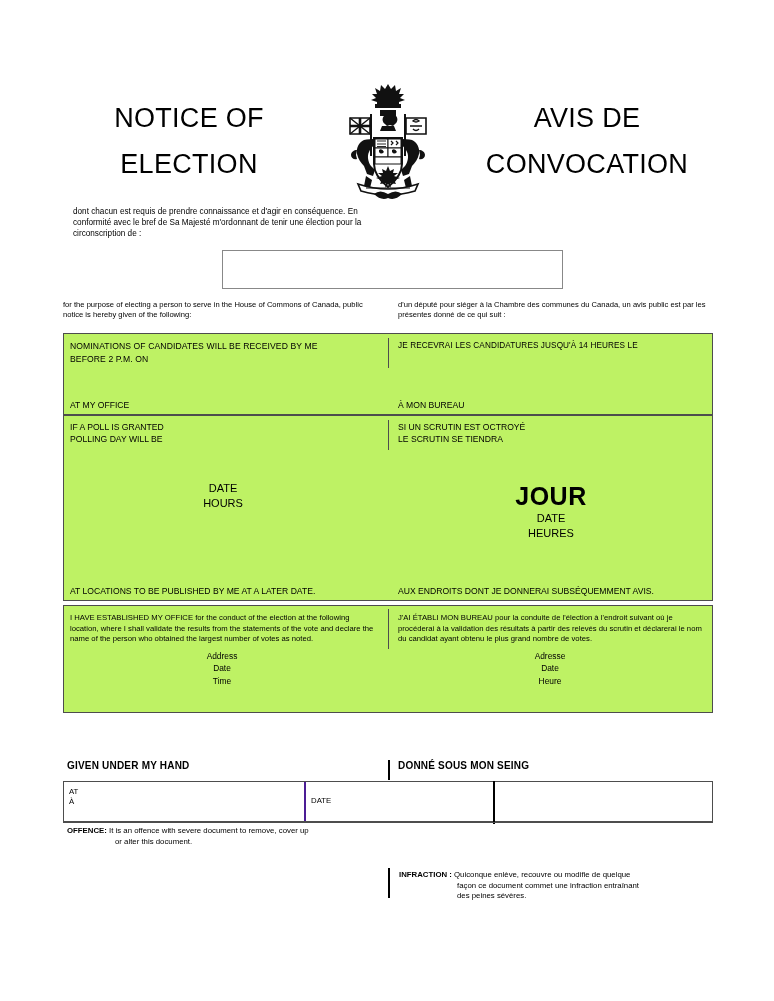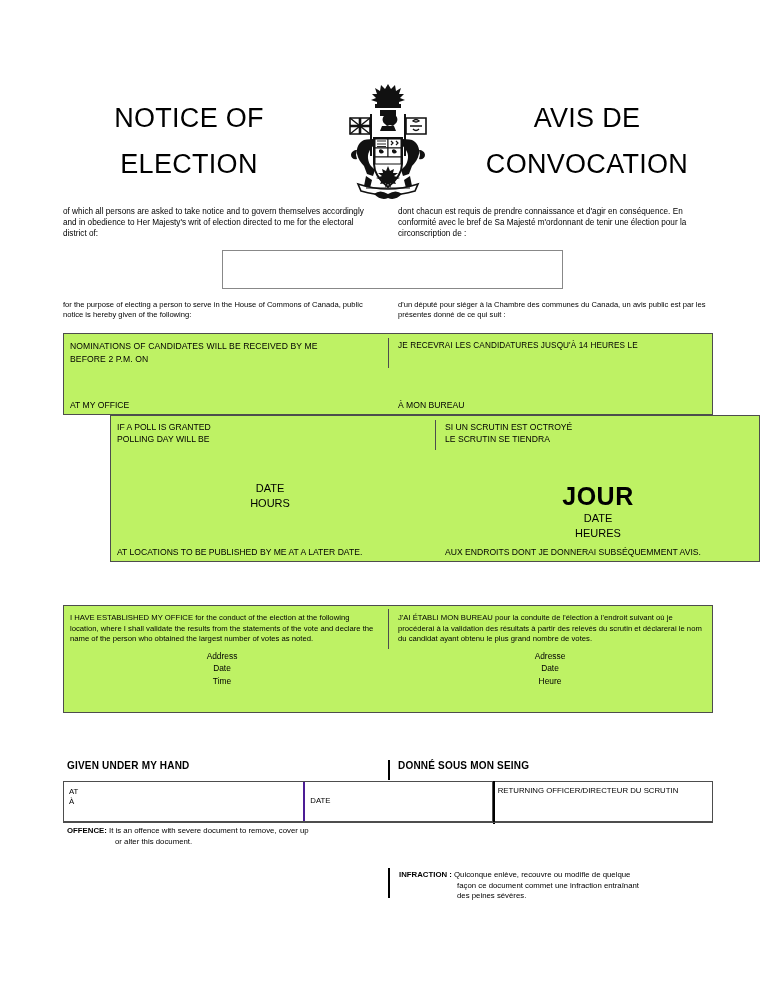--- a/index.html
+++ b/index.html
@@ -133,21 +133,21 @@
   }
   .cap.small { font-size: 8.2px; }
   .office-line {
     position: absolute;
     left: 6px; bottom: 4px;
     font-size: 8.6px;
   }
   .half.right .office-line { left: 10px; }
 
   
-  #sec-polling { top: 415px; height: 147px; margin-left: 47px; }
+  #sec-polling { top: 415px; height: 186px; }
   #sec-polling .half.left  { padding: 5px 12px 4px 6px; }
   #sec-polling .half.right { padding: 5px 8px 4px 10px; }
   .poll-head { font-size: 8.6px; line-height: 12px; }
   .poll-day {
     text-align: center;
     margin-top: 36px;
   }
   .poll-day .dayword {
     font-size: 25px;
     font-weight: bold;
@@ -330,21 +330,20 @@
       </svg>
     </div>
 
     <div class="title-block">
       <span class="ln">AVIS DE</span>
       <span class="ln">CONVOCATION</span>
     </div>
   </div>
 
   <div class="intro">
-    <div class="col left">of which all persons are asked to take notice and to govern themselves accordingly and in obedience to Her Majesty's writ of election directed to me for the electoral district of:</div>
     <div class="col right">dont chacun est requis de prendre connaissance et d'agir en conséquence. En conformité avec le bref de Sa Majesté m'ordonnant de tenir une élection pour la circonscription de :</div>
   </div>
 
   <div class="district-box"></div>
 
   <div class="purpose">
     <div class="col left">for the purpose of electing a person to serve in the House of Commons of Canada, public notice is hereby given of the following:</div>
     <div class="col right">d'un député pour siéger à la Chambre des communes du Canada, un avis public est par les présentes donné de ce qui suit :</div>
   </div>
 
@@ -413,23 +412,20 @@
   </div>
 
   <div class="sig-grid">
     <div class="sig-cell c-at">
       <div>AT</div>
       <div>À</div>
     </div>
     <div class="sig-cell c-date">
       <div>DATE</div>
     </div>
-    <div class="sig-cell c-ro">
-      <div>RETURNING OFFICER/DIRECTEUR DU SCRUTIN</div>
-    </div>
     <div class="sig-divider"></div>
   </div>
 
   <div class="rule-offence"></div>
   <div class="offence-row">
     <div class="ocell left"><span class="b">OFFENCE:</span><span> It is an offence with severe document to remove, cover up</span><span class="hang">or alter this document.</span></div>
     <div class="ocell right"><span class="b">INFRACTION :</span><span> Quiconque enlève, recouvre ou modifie de quelque</span><span class="hang-fr">façon ce document commet une infraction entraînant</span><span class="hang-fr">des peines sévères.</span></div>
   </div>
 
 </div>

